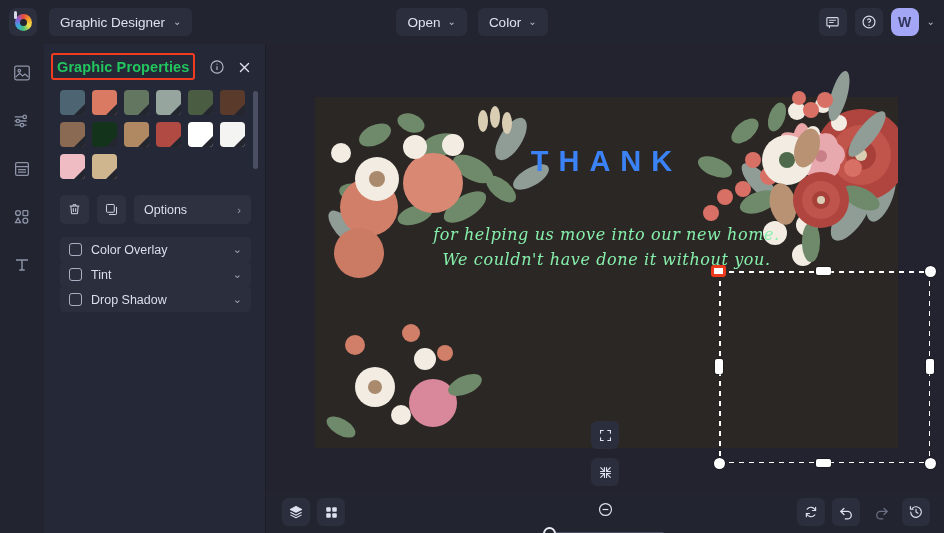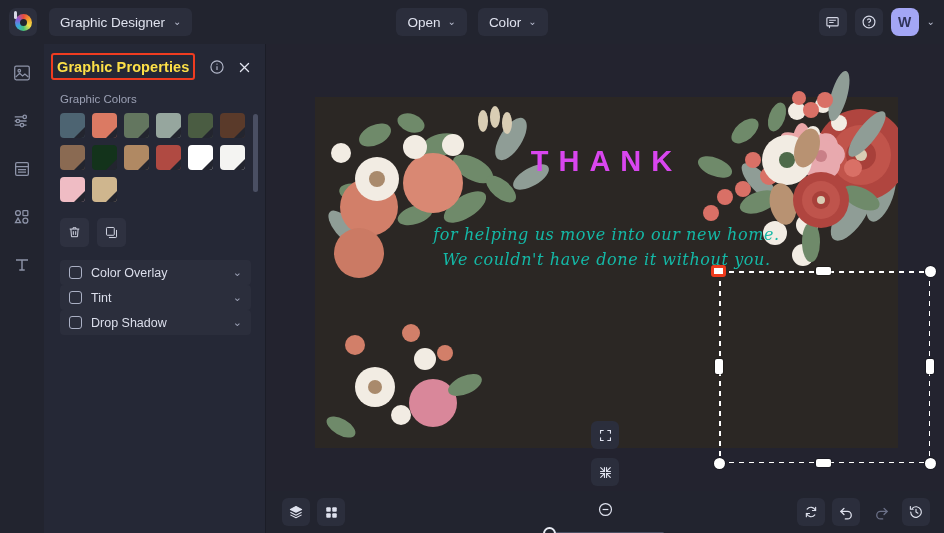--- a/index.html
+++ b/index.html
@@ -43,21 +43,21 @@
     background:#22242f; display:flex; flex-direction:column; align-items:center;
     padding-top:16px; gap:22px; }
   .rail-item { width:26px; height:26px; display:flex; align-items:center;
     justify-content:center; cursor:pointer; }
 
   
   .panel { position:absolute; left:44px; top:44px; width:222px; height:489px;
     background:#252836; border-right:1px solid #1b1d27; }
   .panel-head { display:flex; align-items:center; height:46px; padding:0 13px; }
   .panel-title-wrap { position:relative; }
-  .panel-title { font-size:14.5px; font-weight:bold; color:#fde047; letter-spacing:.1px; }
+  .panel-title { font-size:14.5px; font-weight:bold; color:#22c55e; letter-spacing:.1px; }
   .hl-box { position:absolute; left:-6px; top:-6px; right:-6px; bottom:-5px;
     border:2px solid #f03c20; border-radius:3px; pointer-events:none; }
   .ph-icons { margin-left:auto; display:flex; align-items:center; gap:12px; }
   .ph-ic { cursor:pointer; display:flex; }
 
   .sec-label { padding:3px 0 8px 16px; font-size:11.5px; color:#9ba0b4; }
 
   .sw-area { position:relative; margin:0 14px 0 16px; }
   .sw-grid { display:flex; flex-wrap:wrap; gap:7px; width:186px; }
   .sw { width:25px; height:25px; border-radius:4px; position:relative;
@@ -83,23 +83,23 @@
   .acc .chev { margin-left:auto; font-size:11px; color:#9ba0b4; }
 
   
   .stage { position:absolute; left:266px; top:44px; width:678px; height:447px;
     background:#23232f; overflow:hidden; }
   .art { position:absolute; left:49px; top:53px; width:583px; height:351px;
     background:#2b2724; overflow:hidden; }
 
   .card-txt { position:absolute; left:0; right:0; text-align:center; }
   .thank { top:46px; font-size:29px; letter-spacing:10px; font-weight:bold;
-    color:#d946ef; line-height:1.28; }
+    color:#3b82f6; line-height:1.28; }
   .script { top:126px; font-family:"DejaVu Serif", serif; font-style:italic;
-    font-size:16px; color:#14b8a6; line-height:1.55; letter-spacing:.6px; }
+    font-size:16px; color:#86efac; line-height:1.55; letter-spacing:.6px; }
   .names { top:196px; font-size:13.5px; letter-spacing:3.4px; font-weight:bold; color:#d98070; }
 
   
   .sel { position:absolute; left:719px; top:271px; width:211px; height:192px; }
   .sel-edge { position:absolute; background-image:
       repeating-linear-gradient(to right,#ffffff 0 5px,transparent 5px 10px); }
   .sel-edge.v { background-image:
       repeating-linear-gradient(to bottom,#ffffff 0 5px,transparent 5px 10px); }
   .h-round { position:absolute; width:11px; height:11px; border-radius:50%;
     background:#fff; box-shadow:0 0 0 1px rgba(0,0,0,.25); cursor:pointer; }
@@ -227,21 +227,20 @@
           </svg>
         </span>
         <span class="ph-ic">
           <svg width="15" height="15" viewBox="0 0 20 20" stroke="#e2e5f0" stroke-width="1.7" stroke-linecap="round">
             <path d="M4.6 4.6l10.8 10.8M15.4 4.6L4.6 15.4"></path>
           </svg>
         </span>
       </div>
     </div>
 
-    <div class="sec-label">Graphic Colors</div>
 
     <div class="sw-area">
       <div class="sw-grid">
           <div class="sw" style="background: rgb(77, 100, 114);"></div>
           <div class="sw" style="background: rgb(219, 122, 99);"></div>
           <div class="sw" style="background: rgb(99, 118, 95);"></div>
           <div class="sw" style="background: rgb(150, 166, 158);"></div>
           <div class="sw" style="background: rgb(74, 92, 66);"></div>
           <div class="sw" style="background: rgb(90, 58, 42);"></div>
           <div class="sw" style="background: rgb(138, 106, 82);"></div>
@@ -263,20 +262,24 @@
             <path d="M8 5.4V3.7h4v1.7"></path>
           <path d="M5.2 5.4l.8 10.2h8l.8-10.2"></path>
             <path d="M8.4 8.2v5M11.6 8.2v5"></path>
         </svg>
       </div>
       <div class="tool-btn">
         <svg width="15" height="15" viewBox="0 0 20 20" fill="none" stroke="#d6d9e6" stroke-width="1.3">
           <rect x="3.3" y="3.3" width="10.4" height="10.4" rx="1.2"></rect>
           <path d="M6.6 16.7h9.1c.6 0 1-.5 1-1V6.6"></path>
         </svg>
+      </div>
+      <div class="opt-btn">
+        <span>Options</span>
+        <span class="chev">›</span>
       </div>
     </div>
 
     <div class="acc-list">
         <div class="acc">
           <span class="cbx"></span>
           <span class="acc-label">Color Overlay</span>
           <span class="chev">⌄</span>
         </div>
         <div class="acc">

